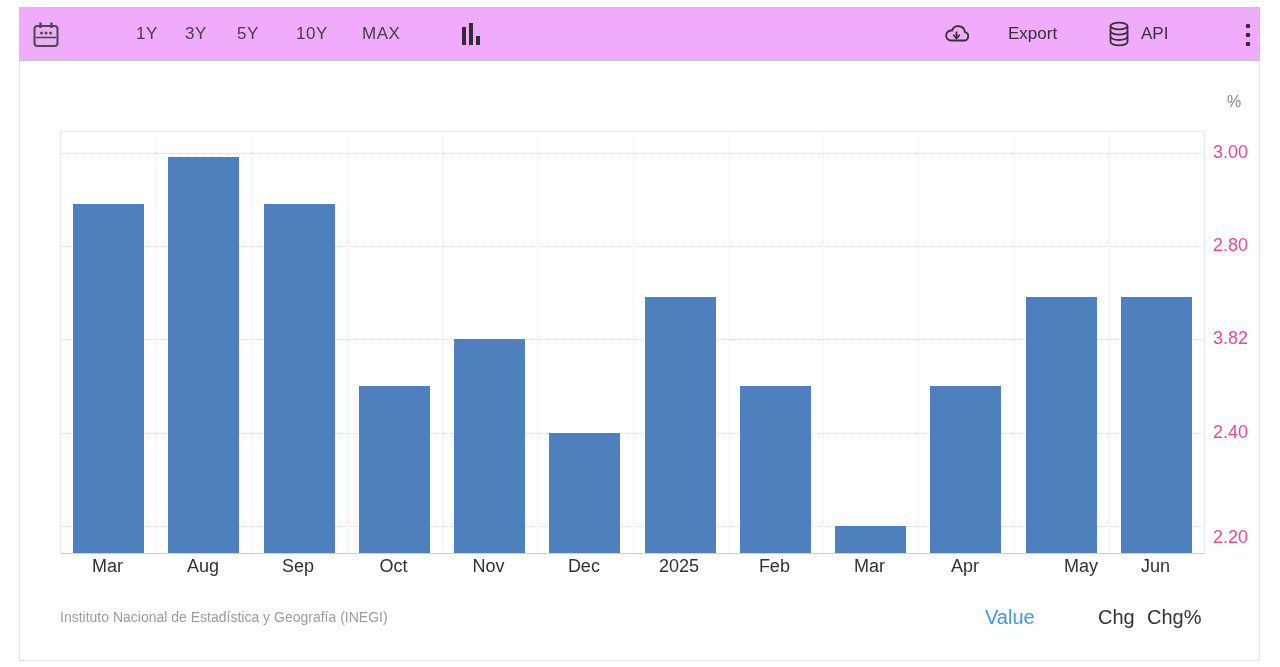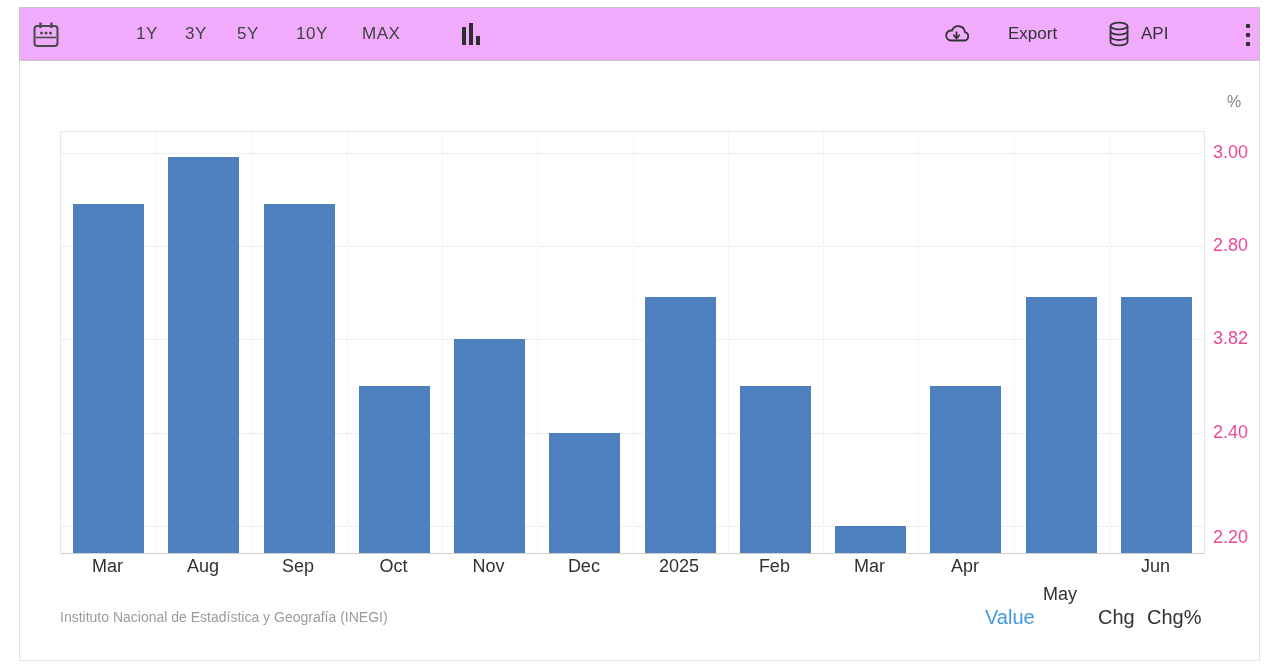--- a/index.html
+++ b/index.html
@@ -164,21 +164,21 @@
       <div class="xlab" style="left: 59.6px;">Mar</div>
       <div class="xlab" style="left: 154.9px;">Aug</div>
       <div class="xlab" style="left: 250.1px;">Sep</div>
       <div class="xlab" style="left: 345.4px;">Oct</div>
       <div class="xlab" style="left: 440.6px;">Nov</div>
       <div class="xlab" style="left: 535.9px;">Dec</div>
       <div class="xlab" style="left: 631.1px;">2025</div>
       <div class="xlab" style="left: 726.4px;">Feb</div>
       <div class="xlab" style="left: 821.6px;">Mar</div>
       <div class="xlab" style="left: 916.9px;">Apr</div>
-      <div class="xlab" style="left: 1012px; margin-top: 28px;">May</div>
+      <div class="xlab" style="left: 1033px;">May</div>
       <div class="xlab" style="left: 1107.4px;">Jun</div>
     </div>
 
   <div class="source">Instituto Nacional de Estadística y Geografía (INEGI)</div>
 
   <button class="flink active" style="left:985px;">Value</button>
   <button class="flink" style="left:1073px;margin-left:25px;">Chg</button>
   <button class="flink" style="left:1147px;">Chg%</button>
 </div>
 

